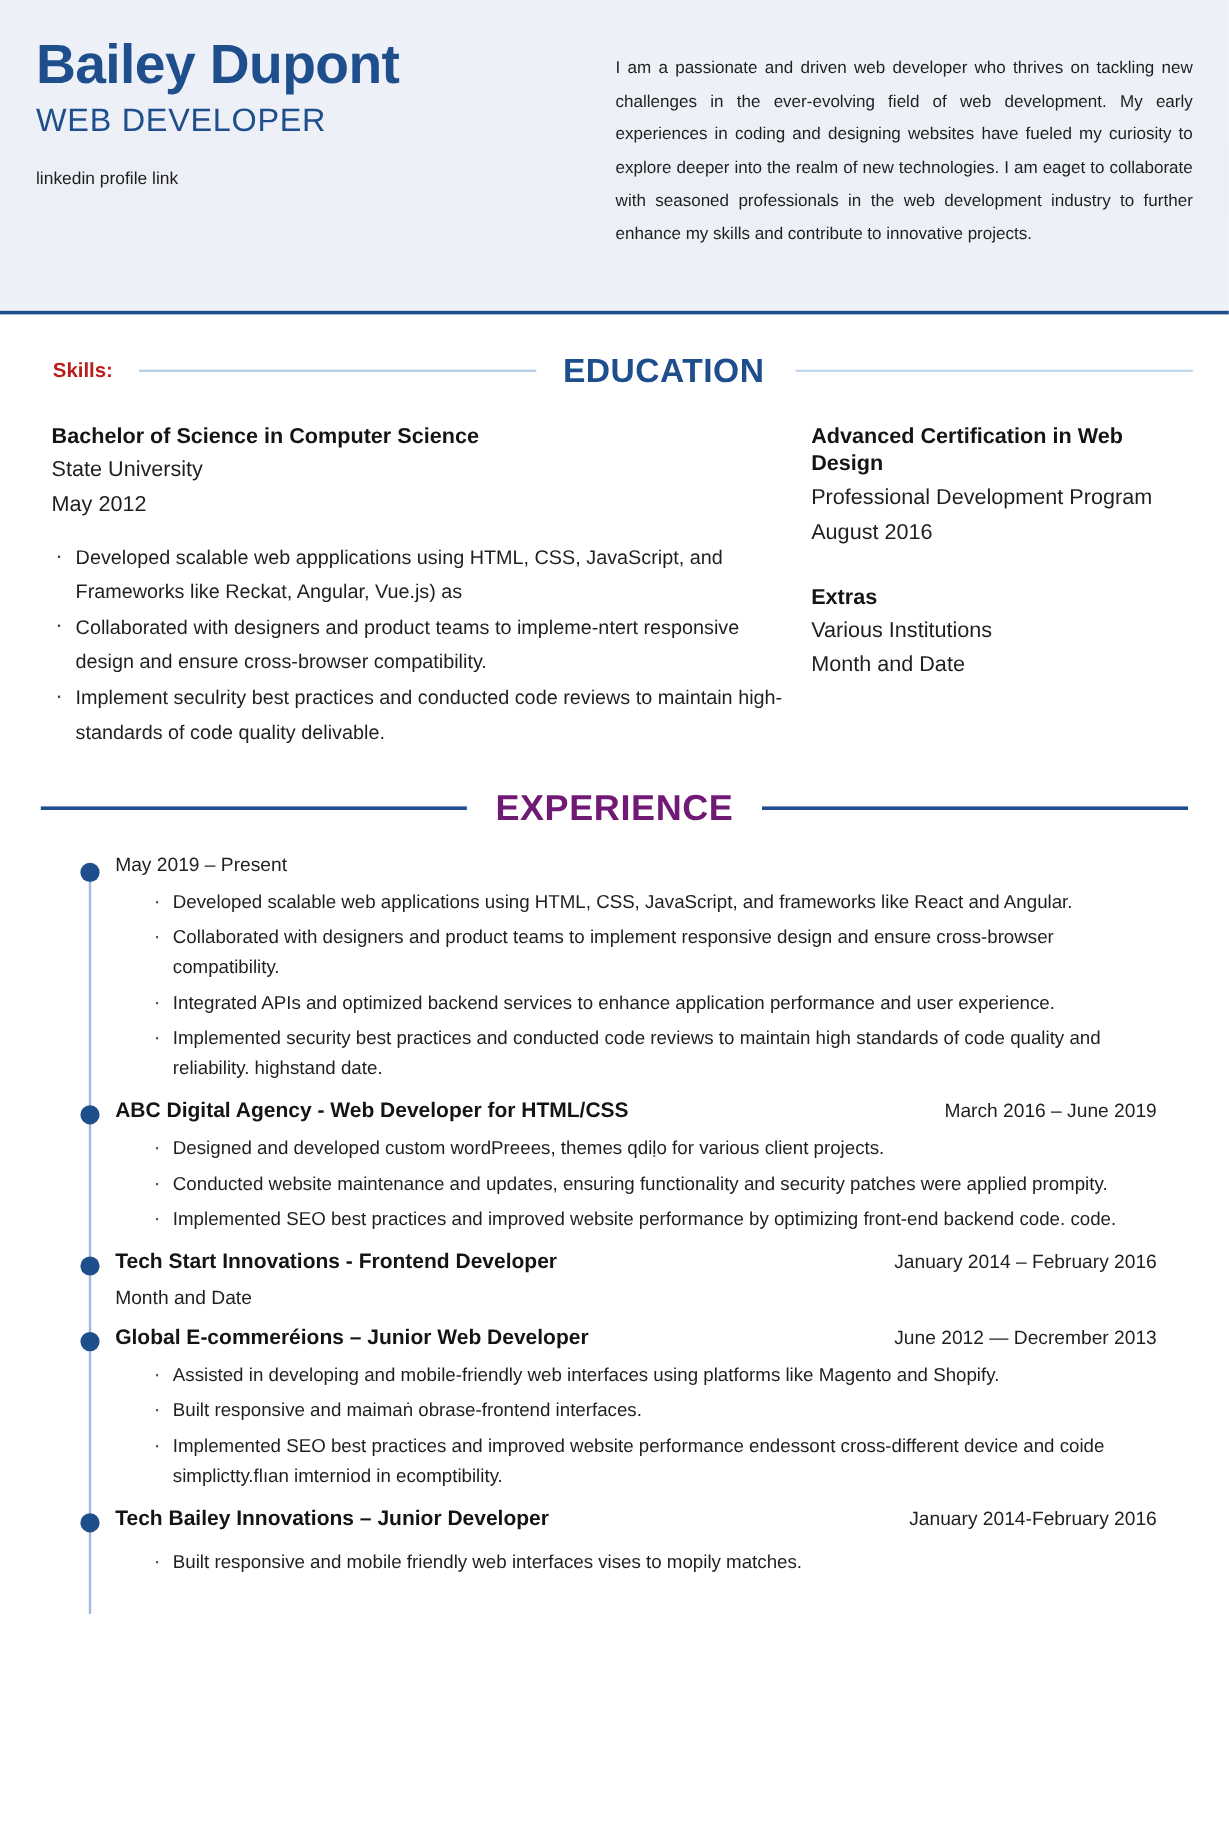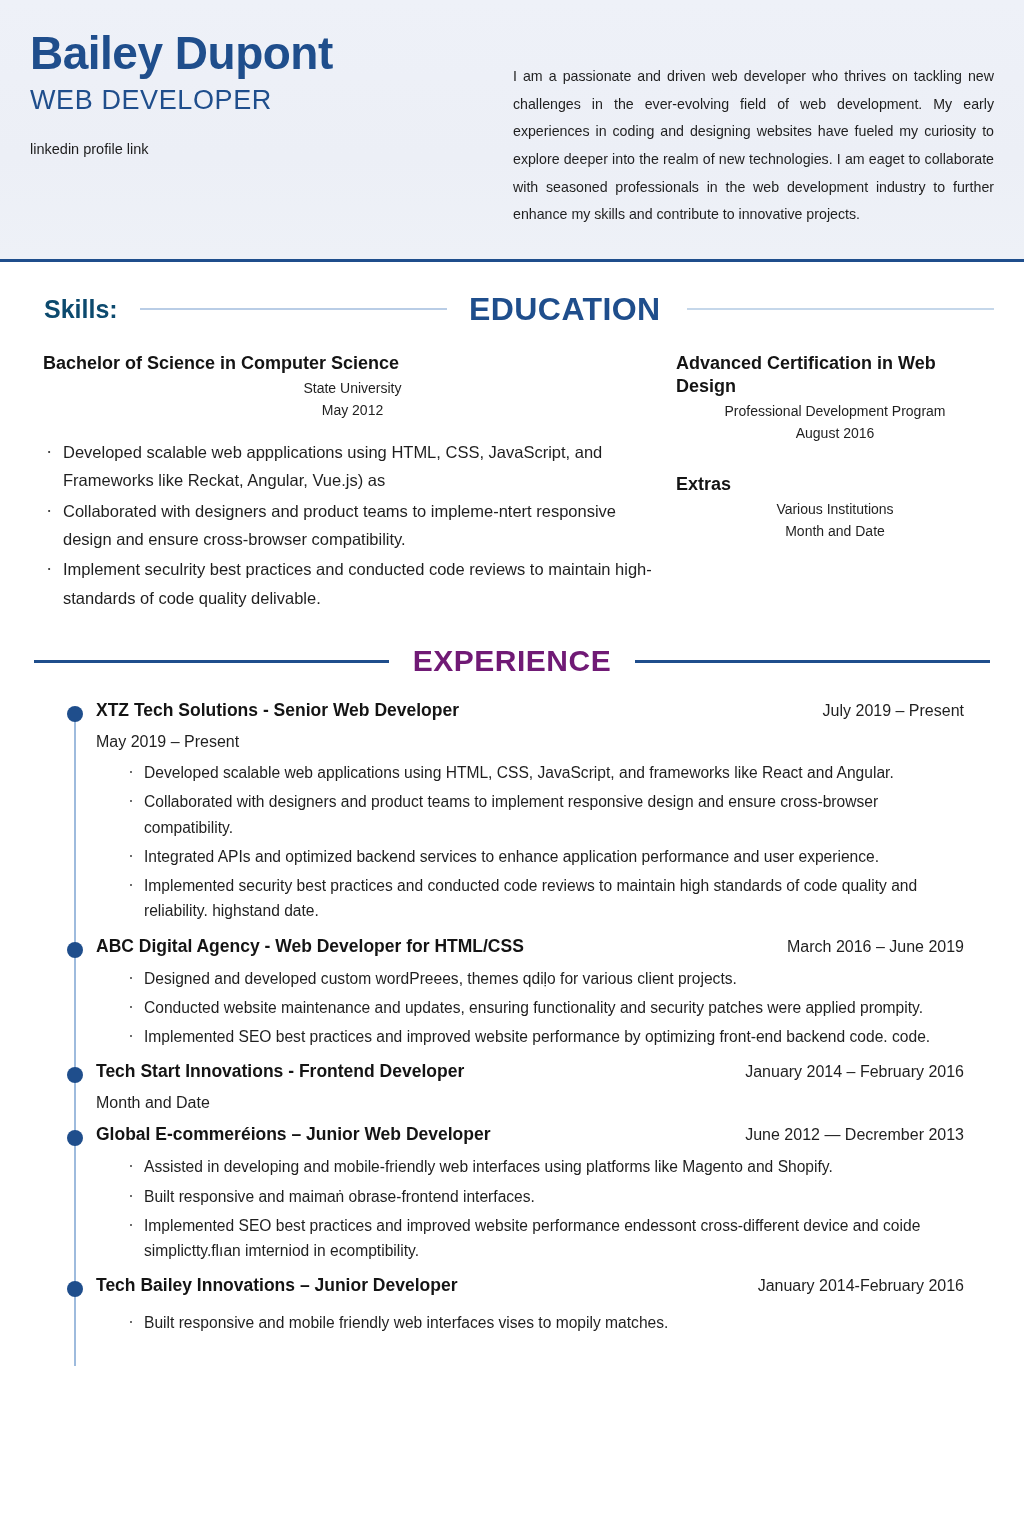--- a/index.html
+++ b/index.html
@@ -47,55 +47,54 @@
   }
   .contact-line {
     font-size: 14.5px;
     color: #1d1d1d;
     line-height: 1.65;
   }
   .header-right {
     flex: 1;
     padding: 44px 30px 0 18px;
     box-sizing: border-box;
-    margin-top: 19px;
   }
   .summary {
     font-size: 14.2px;
     line-height: 1.95;
     color: #1f1f1f;
     text-align: justify;
     margin: 0;
   }
 
   
   .mid {
     position: relative;
     padding: 26px 30px 0 30px;
   }
   .headrow {
     display: flex;
     align-items: center;
     height: 42px;
   }
   .h-skills {
-    font-size: 25px;
-    font-weight: bold;
-    color: #0c4a6e;
+    font-size: 17px;
+    font-weight: bold;
+    color: #b91c1c;
     white-space: nowrap;
     padding: 0 0 0 14px;
   }
   .rule {
     height: 2px;
     background: #b9cde6;
     flex: 1;
     margin: 0 22px;
   }
   .h-education {
-    font-size: 32px;
+    font-size: 28px;
     font-weight: bold;
     color: #1f4e8c;
     letter-spacing: 0.4px;
     white-space: nowrap;
   }
   .rule-right {
     height: 2px;
     background: #c5d7ea;
     flex: 1;
     margin-left: 26px;
@@ -116,24 +115,23 @@
     box-sizing: border-box;
   }
   .edu-title {
     font-size: 18px;
     font-weight: bold;
     color: #141414;
     line-height: 1.28;
     margin: 0 0 2px 0;
   }
   .edu-sub {
-    font-size: 14px;
+    font-size: 18px;
     color: #1f1f1f;
     line-height: 1.6;
-    text-align: center;
   }
   .edu-block2 { margin-top: 28px; }
 
   ul.bul {
     list-style: none;
     margin: 16px 0 0 0;
     padding: 0;
   }
   ul.bul li {
     position: relative;
@@ -298,24 +296,20 @@
     <div class="exp-rule left"></div>
     <div class="exp-title">EXPERIENCE</div>
     <div class="exp-rule right"></div>
   </div>
 
   <div class="timeline">
     <div class="tl-line"></div>
 
     <div class="job">
       <div class="dot"></div>
-      <div class="job-head">
-        <div class="job-title">XTZ Tech Solutions - Senior Web Developer</div>
-        <div class="job-date">July 2019 – Present</div>
-      </div>
       <div class="job-sub">May 2019 – Present</div>
       <ul class="jb">
         <li>Developed scalable web applications using HTML, CSS, JavaScript, and frameworks like React and Angular.</li>
         <li>Collaborated with designers and product teams to implement responsive design and ensure cross-browser compatibility.</li>
         <li>Integrated APIs and optimized backend services to enhance application performance and user experience.</li>
         <li>Implemented security best practices and conducted code reviews to maintain high standards of code quality and reliability. highstand date.</li>
       </ul>
     </div>
 
     <div class="gap-sm"></div>

